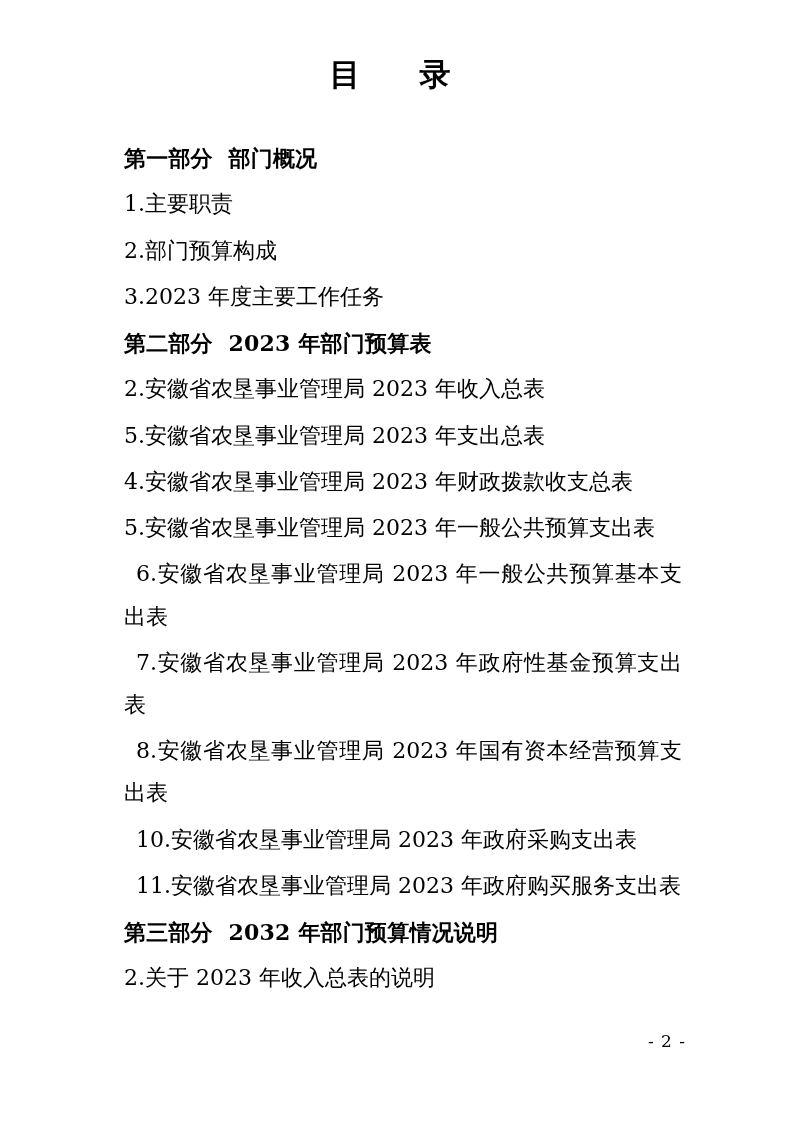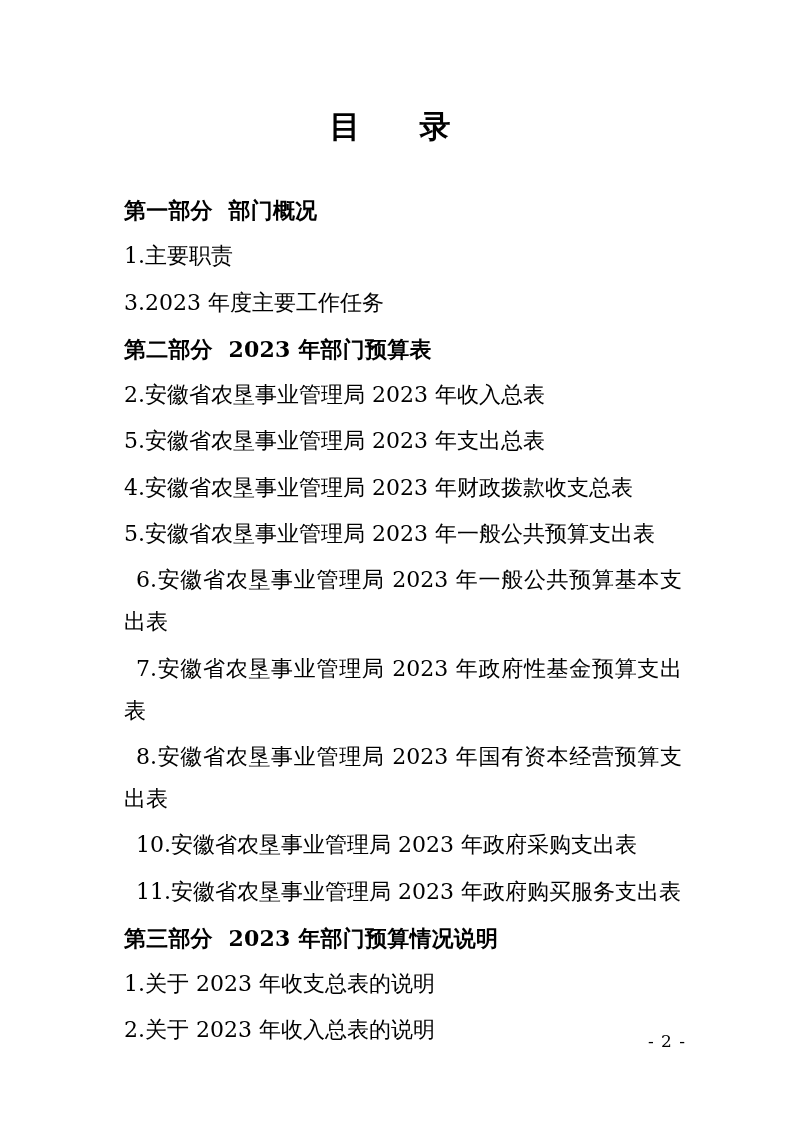--- a/index.html
+++ b/index.html
@@ -21,21 +21,21 @@
     box-sizing: border-box;
     padding: 0;
   }
   .doc-title {
     text-align: center;
     font-family: "DejaVu Serif", "Liberation Serif", serif;
     font-weight: bold;
     font-size: 31px;
     letter-spacing: 14px;
     margin: 0;
-    padding-top: 108px;
+    padding-top: 56px;
     line-height: 1.2;
   }
   .content {
     margin-top: 44px;
     padding-left: 120px;
     padding-right: 108px;
   }
   .entry {
     font-size: 22px;
     line-height: 1.92;
@@ -67,31 +67,31 @@
 </head>
 <body>
 
 <div class="page">
 
   <h1 class="doc-title">目　录</h1>
 
   <div class="content">
     <p class="entry heading">第一部分  部门概况</p>
     <p class="entry item">1.主要职责</p>
+    <p class="entry item">2.部门预算构成</p>
     <p class="entry item">3.2023 年度主要工作任务</p>
     <p class="entry heading">第二部分  2023 年部门预算表</p>
     <p class="entry item">2.安徽省农垦事业管理局 2023 年收入总表</p>
     <p class="entry item">5.安徽省农垦事业管理局 2023 年支出总表</p>
     <p class="entry item">4.安徽省农垦事业管理局 2023 年财政拨款收支总表</p>
     <p class="entry item">5.安徽省农垦事业管理局 2023 年一般公共预算支出表</p>
     <p class="entry item-indent">6.安徽省农垦事业管理局 2023 年一般公共预算基本支出表</p>
     <p class="entry item-indent">7.安徽省农垦事业管理局 2023 年政府性基金预算支出表</p>
     <p class="entry item-indent">8.安徽省农垦事业管理局 2023 年国有资本经营预算支出表</p>
     <p class="entry item-indent">10.安徽省农垦事业管理局 2023 年政府采购支出表</p>
     <p class="entry item-indent">11.安徽省农垦事业管理局 2023 年政府购买服务支出表</p>
-    <p class="entry heading">第三部分  2023 年部门预算情况说明</p>
-    <p class="entry item">1.关于 2023 年收支总表的说明</p>
+    <p class="entry heading">第三部分  2032 年部门预算情况说明</p>
     <p class="entry item">2.关于 2023 年收入总表的说明</p>
   </div>
 
   <div class="page-number">- 2 -</div>
 
 </div>
 
 </body></html>

